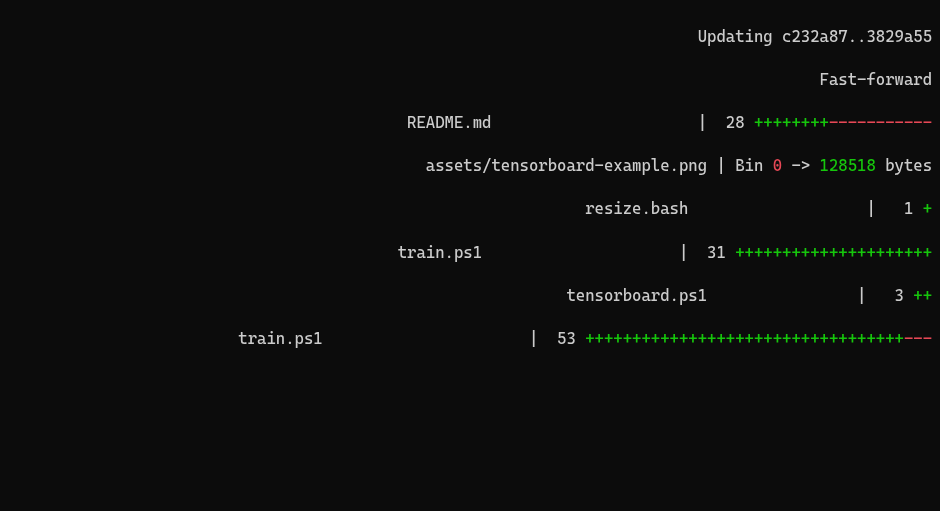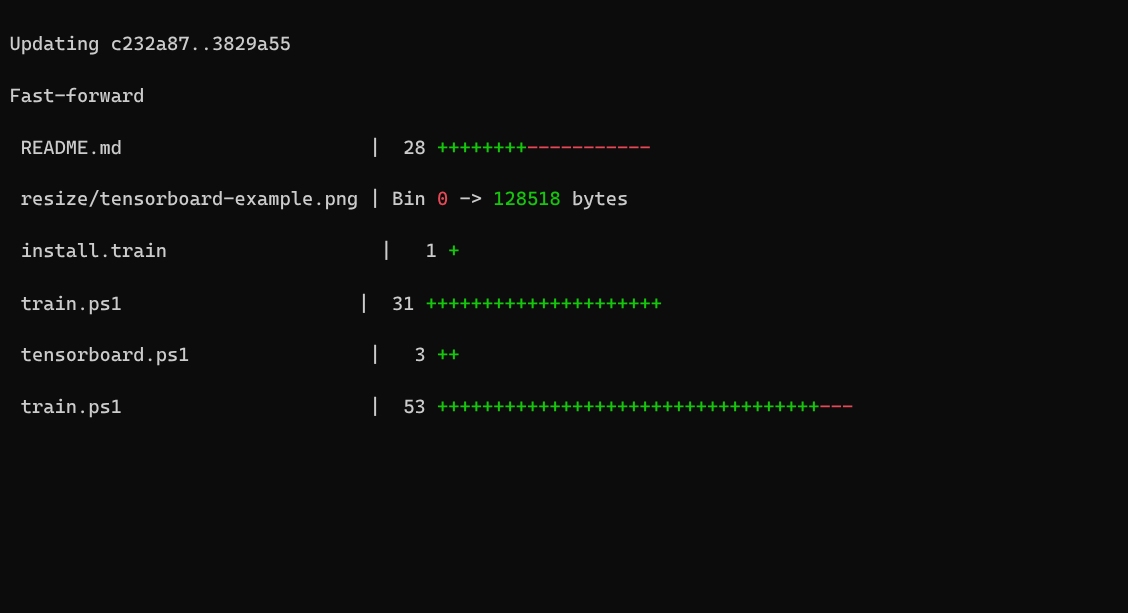--- a/index.html
+++ b/index.html
@@ -13,31 +13,31 @@
     width: 940px;
     height: 511px;
     overflow: hidden;
   }
   .term {
     padding: 4px 8px;
     white-space: pre;
   }
   .green  { color: #16c60c; }
   .red    { color: #e74856; }
-  .row { display: block; }
+  .row { display: block; text-align: right; }
 </style>
 </head>
 <body>
 
 <div class="term">
 <span class="row">Updating c232a87..3829a55</span>
 <span class="row">Fast-forward</span>
 <span class="row"><span> README.md                      </span><span>|</span><span>  28 </span><span class="green">++++++++</span><span class="red">-----------</span></span>
-<span class="row"><span> resize/tensorboard-example.png </span><span>|</span><span> Bin </span><span class="red">0</span><span> -&gt; </span><span class="green">128518</span><span> bytes</span></span>
-<span class="row"><span> install.train                   </span><span>|</span><span>   1 </span><span class="green">+</span><span class="red"></span></span>
+<span class="row"><span> assets/tensorboard-example.png </span><span>|</span><span> Bin </span><span class="red">0</span><span> -&gt; </span><span class="green">128518</span><span> bytes</span></span>
+<span class="row"><span> resize.bash                   </span><span>|</span><span>   1 </span><span class="green">+</span><span class="red"></span></span>
 <span class="row"><span> train.ps1                     </span><span>|</span><span>  31 </span><span class="green">+++++++++++++++++++++</span><span class="red"></span></span>
 <span class="row"><span> tensorboard.ps1                </span><span>|</span><span>   3 </span><span class="green">++</span><span class="red"></span></span>
 <span class="row"><span> train.ps1                      </span><span>|</span><span>  53 </span><span class="green">++++++++++++++++++++++++++++++++++</span><span class="red">---</span></span>
 
 
 
 
 
 
 <span class="row"></span>

